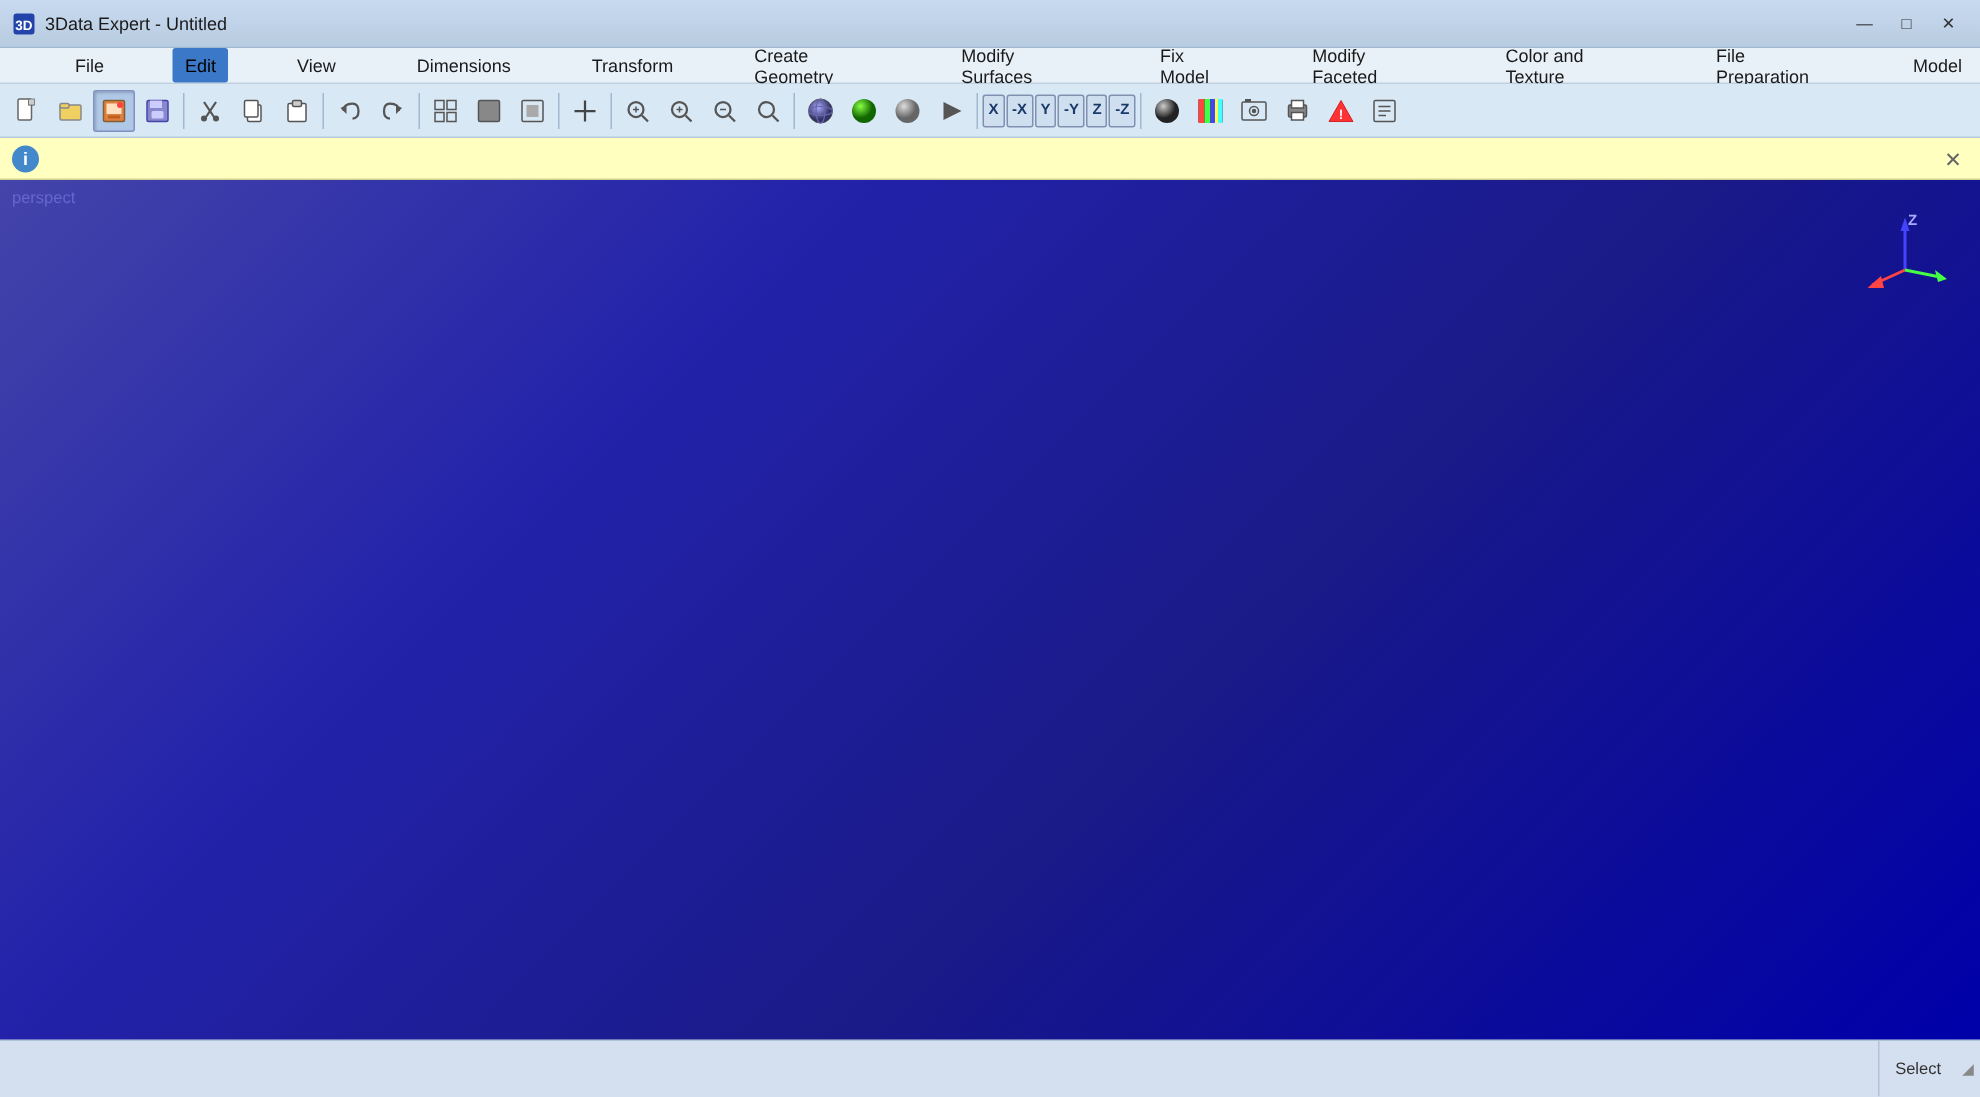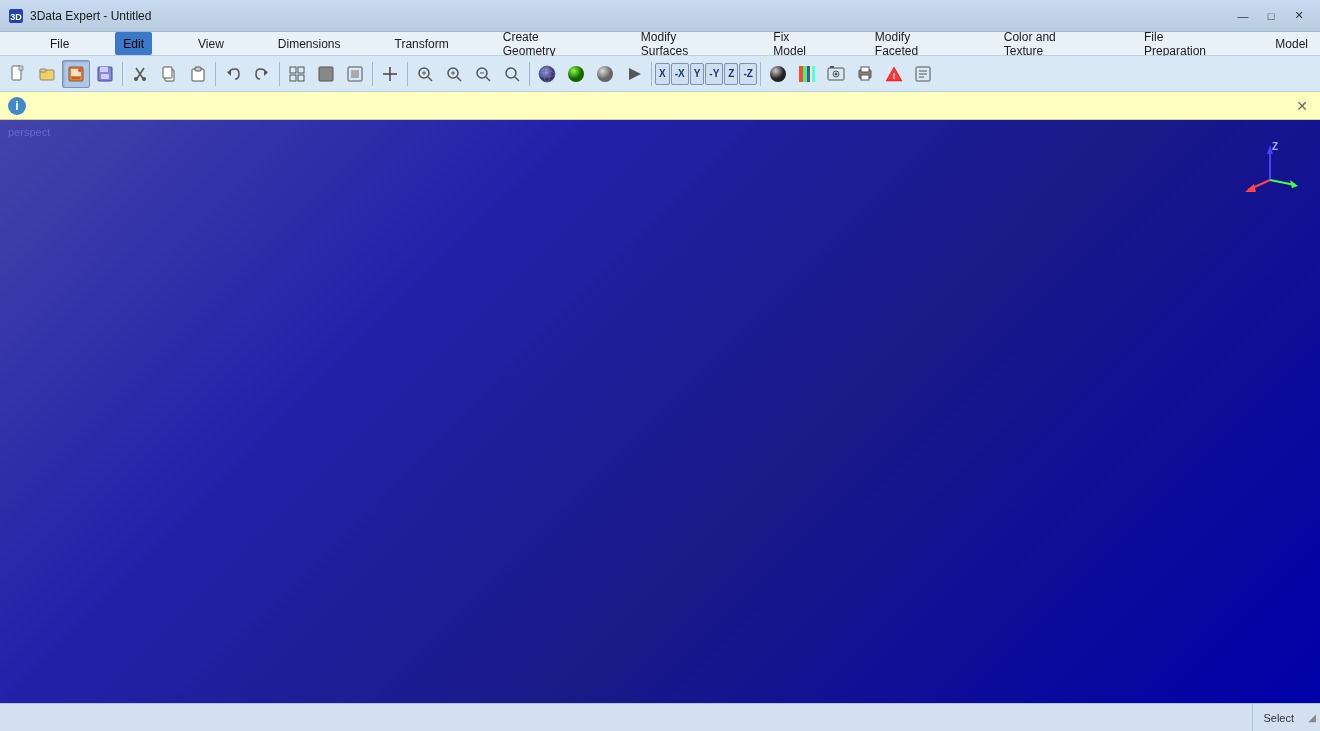--- a/index.html
+++ b/index.html
@@ -183,21 +183,21 @@
     #axis-indicator {
       position: absolute;
       top: 20px;
       right: 20px;
       width: 60px;
       height: 60px;
     }
 
     
     #status-bar {
-      height: 28px;
+      height: 38px;
       background: #d4e0f0;
       display: flex;
       align-items: center;
       border-top: 1px solid #b0c4d8;
       flex-shrink: 0;
     }
     #status-left {
       flex: 1;
       padding: 0 8px;
       display: flex;

